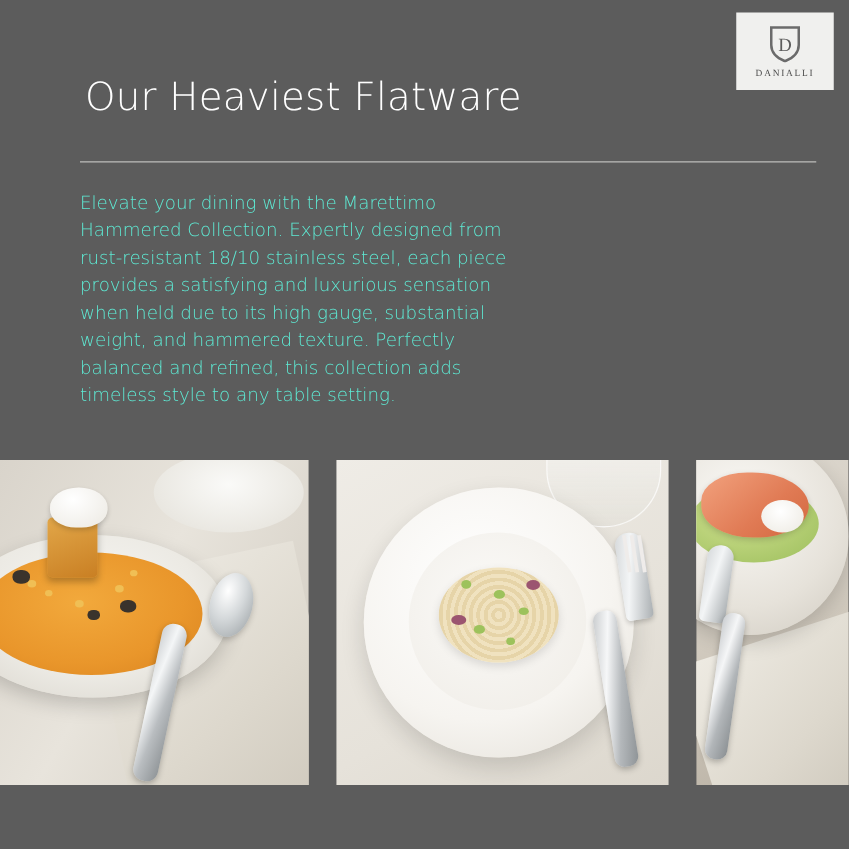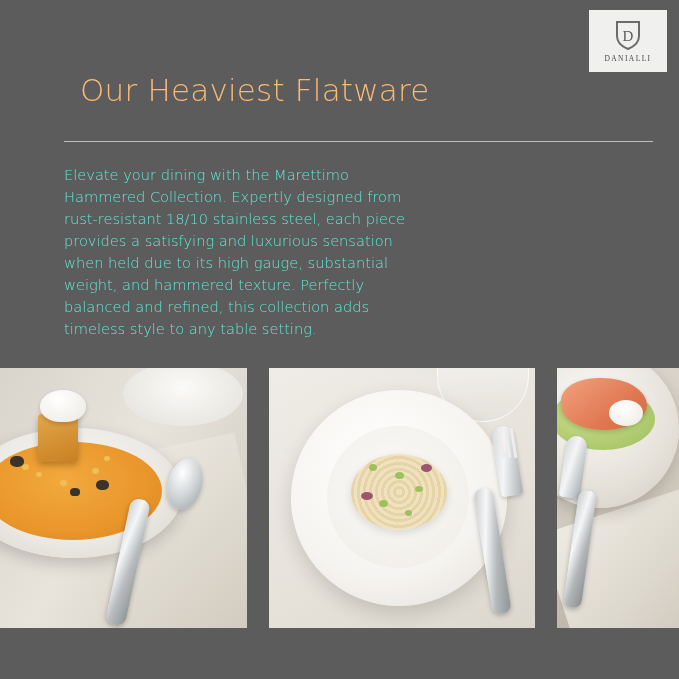--- a/index.html
+++ b/index.html
@@ -53,24 +53,24 @@
 
   
   .content {
     position: absolute;
     left: 64px;
     top: 56px;
     width: 590px;
   }
   .headline {
     font-size: 31px;
-    color: #fdba74;
+    color: #ffffff;
     font-weight: 400;
     letter-spacing: 0.2px;
-    margin: 16px;
+    margin: 4px;
     font-family: "DejaVu Sans", sans-serif;
     font-weight: 300;
   }
   .rule {
     margin-top: 33px;
     width: 589px;
     height: 1px;
     background: #cfcfcb;
     opacity: .85;
   }

